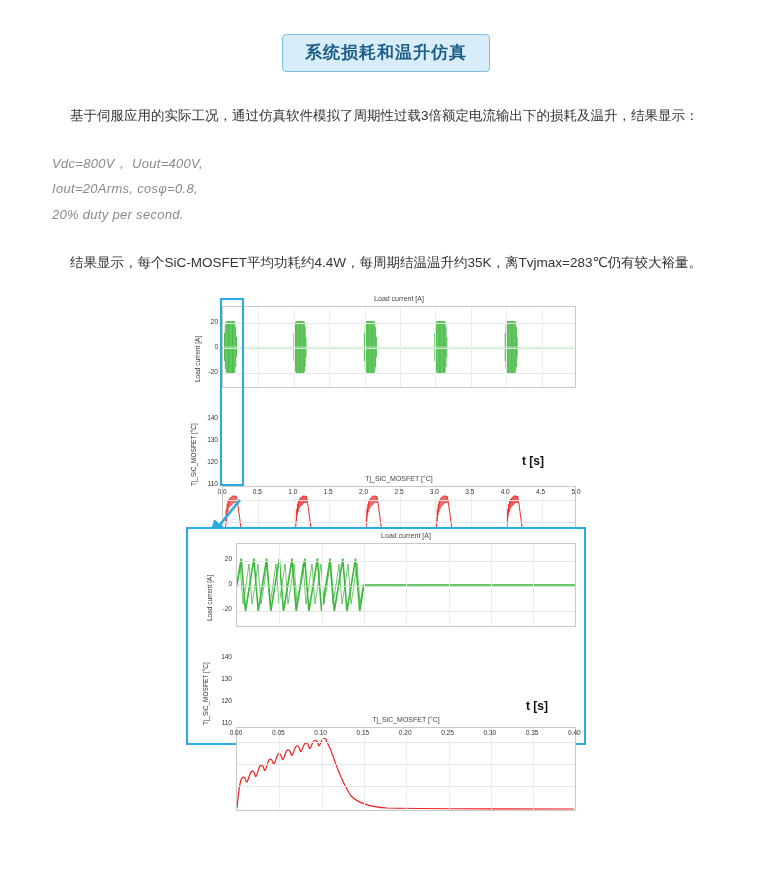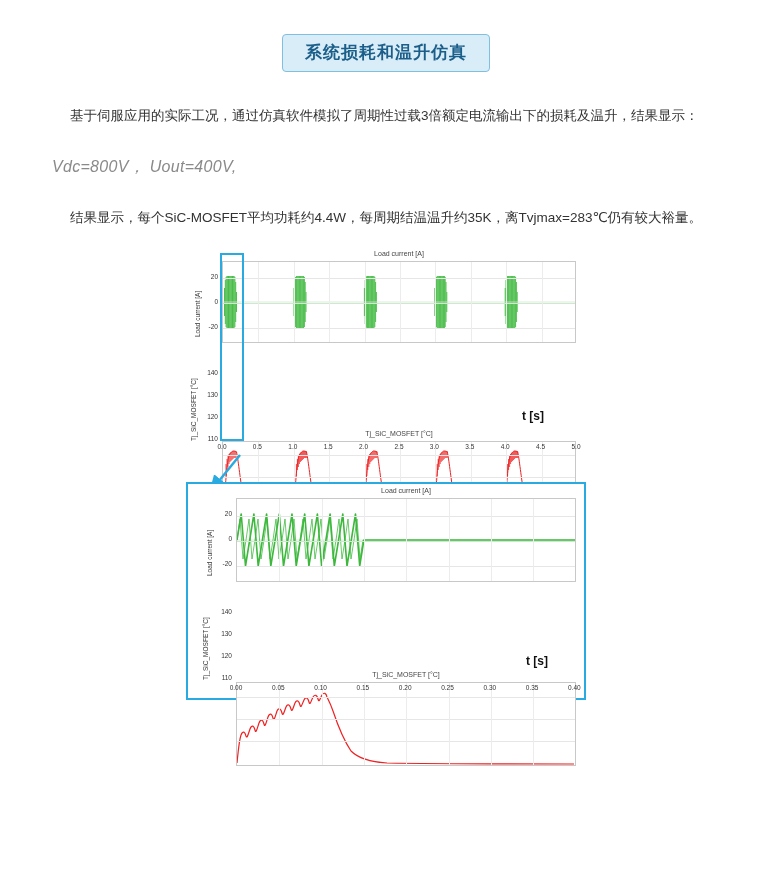--- a/index.html
+++ b/index.html
@@ -33,21 +33,21 @@
     font-size:13.5px;
     line-height:2.0;
     color:#333;
     text-align:justify;
   }
   .body-text .indent{ display:inline-block; width:28px; }
   .cond-block{
     margin:22px 52px 0 52px;
     color:#8a8a8a;
     font-style:italic;
-    font-size:16px;
+    font-size:13px;
     line-height:1.95;
     letter-spacing:.3px;
   }
   .figure-area{
     position:relative;
     margin-top:18px;
     height:480px;
   }
 
   
@@ -120,20 +120,22 @@
 <div class="title-wrap">
   <div class="title-badge">系统损耗和温升仿真</div>
 </div>
 
 <div class="body-text">
   <span class="indent"></span><span>基于伺服应用的实际工况，通过仿真软件模拟了周期性过载3倍额定电流输出下的损耗及温升，结果显示：</span>
 </div>
 
 <div class="cond-block">
   <div>Vdc=800V， Uout=400V,</div>
+  <div>Iout=20Arms,  cosφ=0.8,</div>
+  <div>20% duty per second.</div>
 </div>
 
 <div class="body-text" style="margin-top:22px;">
   <span class="indent"></span><span>结果显示，每个SiC-MOSFET平均功耗约4.4W，每周期结温温升约35K，离Tvjmax=283℃仍有较大裕量。</span>
 </div>
 
 <div class="figure-area">
 
   <div class="chart-box" style="left:178px;top:0px;width:410px;height:210px;">
 

